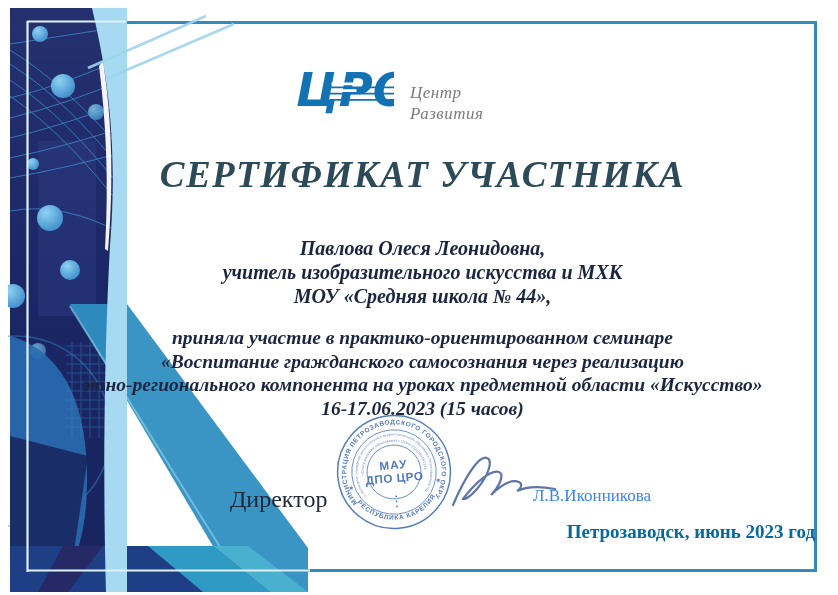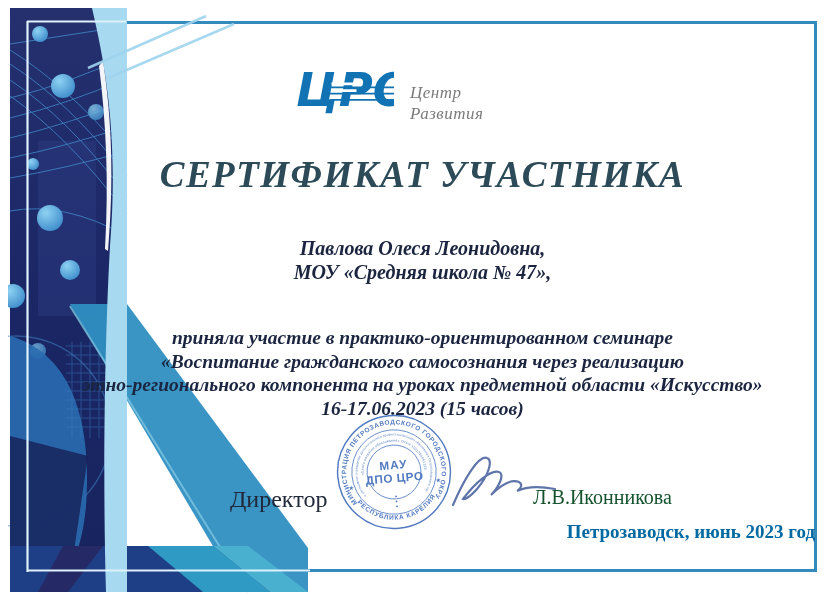--- a/index.html
+++ b/index.html
@@ -53,21 +53,21 @@
     line-height:23.5px;
     color:var(--bodyc,#1b2540);
     white-space:nowrap;
   }
   .director-label{
     position:absolute;left:230px;top:486px;z-index:3;
     font-size:24px;color:#20283a;
   }
   .director-name{
     position:absolute;left:533px;top:486px;z-index:3;
-    font-size:20px;color:#14532d;
+    font-size:17px;color:#3b82f6;
   }
   .footer-line{
     position:absolute;left:30px;right:23px;top:521px;z-index:6;
     text-align:right;
     font-size:19px;color:#0369a1;font-weight:bold;
   }
   
   .stamp{position:absolute;left:333px;top:411px;width:122px;height:122px;z-index:5;opacity:.88;}
   .signature{position:absolute;left:447px;top:449px;width:118px;height:60px;z-index:6;}
 </style>
@@ -170,21 +170,22 @@
     <div class="logo-wordmark">
       <div>Центр</div>
       <div>Развития</div>
     </div>
   </div>
 
   <div class="title">СЕРТИФИКАТ УЧАСТНИКА</div>
 
   <div class="recipient">
     <div>Павлова Олеся Леонидовна,</div>
-    <div>МОУ «Средняя школа № 47»,</div>
+    <div>учитель изобразительного искусства и МХК</div>
+    <div>МОУ «Средняя школа № 44»,</div>
   </div>
 
   <div class="seminar">
     <div>приняла участие в практико-ориентированном семинаре</div>
     <div>«Воспитание гражданского самосознания через реализацию</div>
     <div>этно-регионального компонента на уроках предметной области «Искусство»</div>
     <div>16-17.06.2023 (15 часов)</div>
   </div>
 
   <svg class="stamp" viewBox="0 0 120 120" aria-hidden="true">

